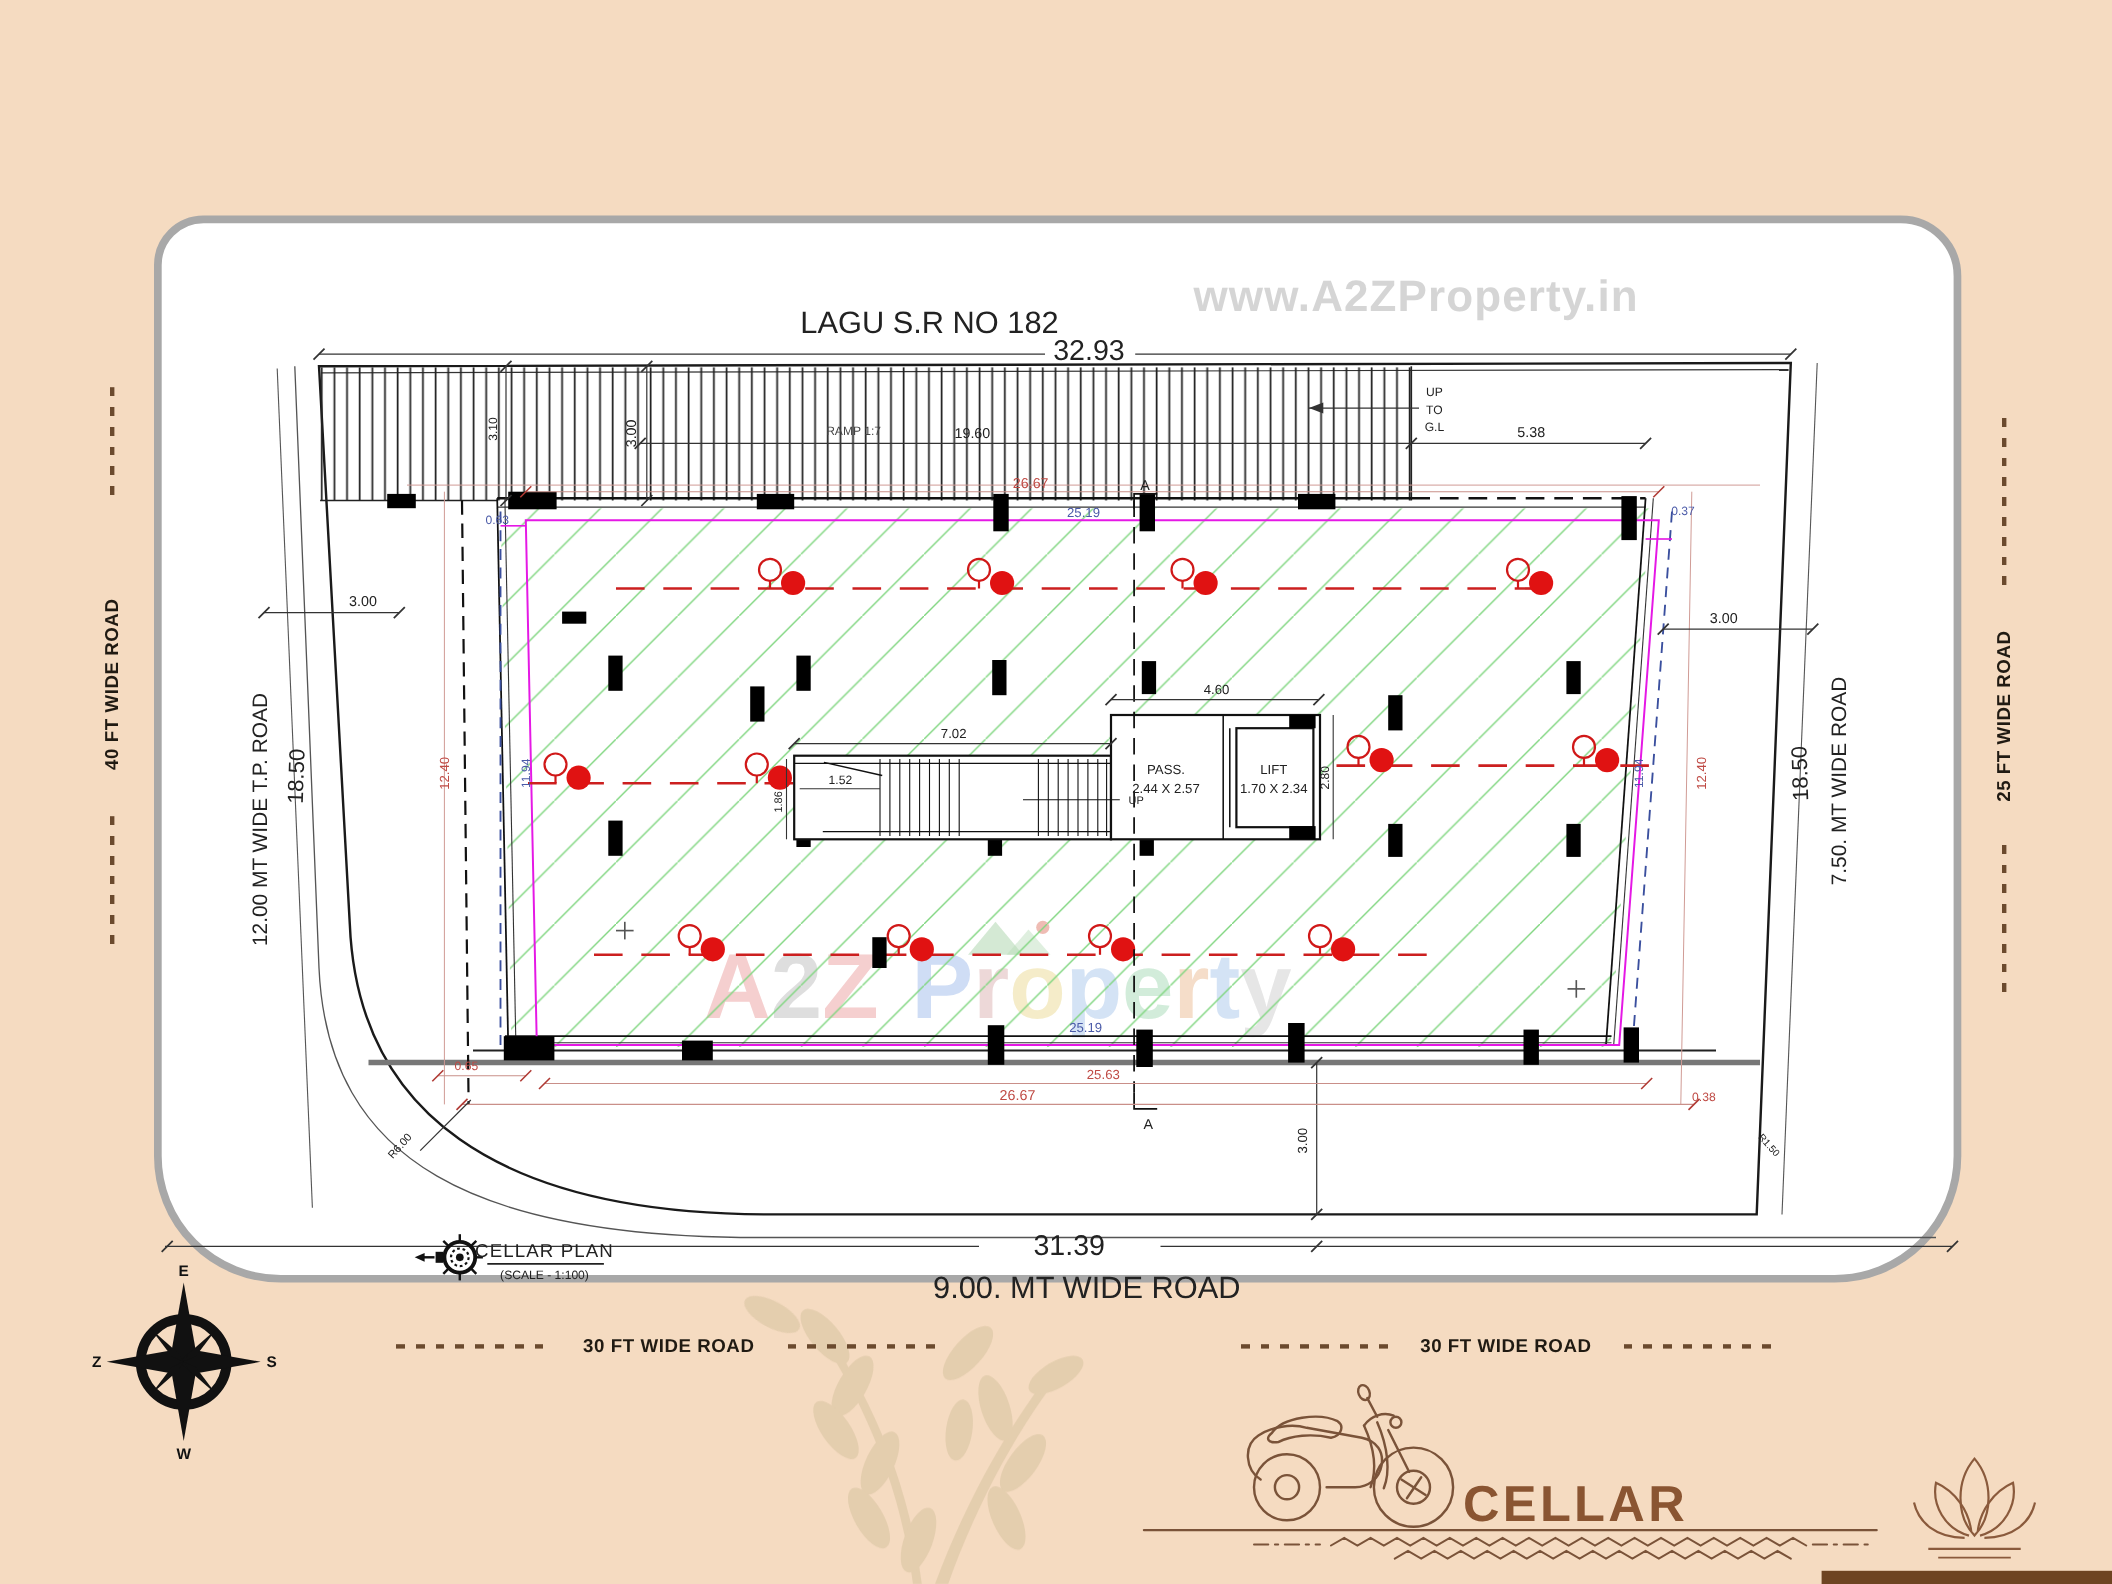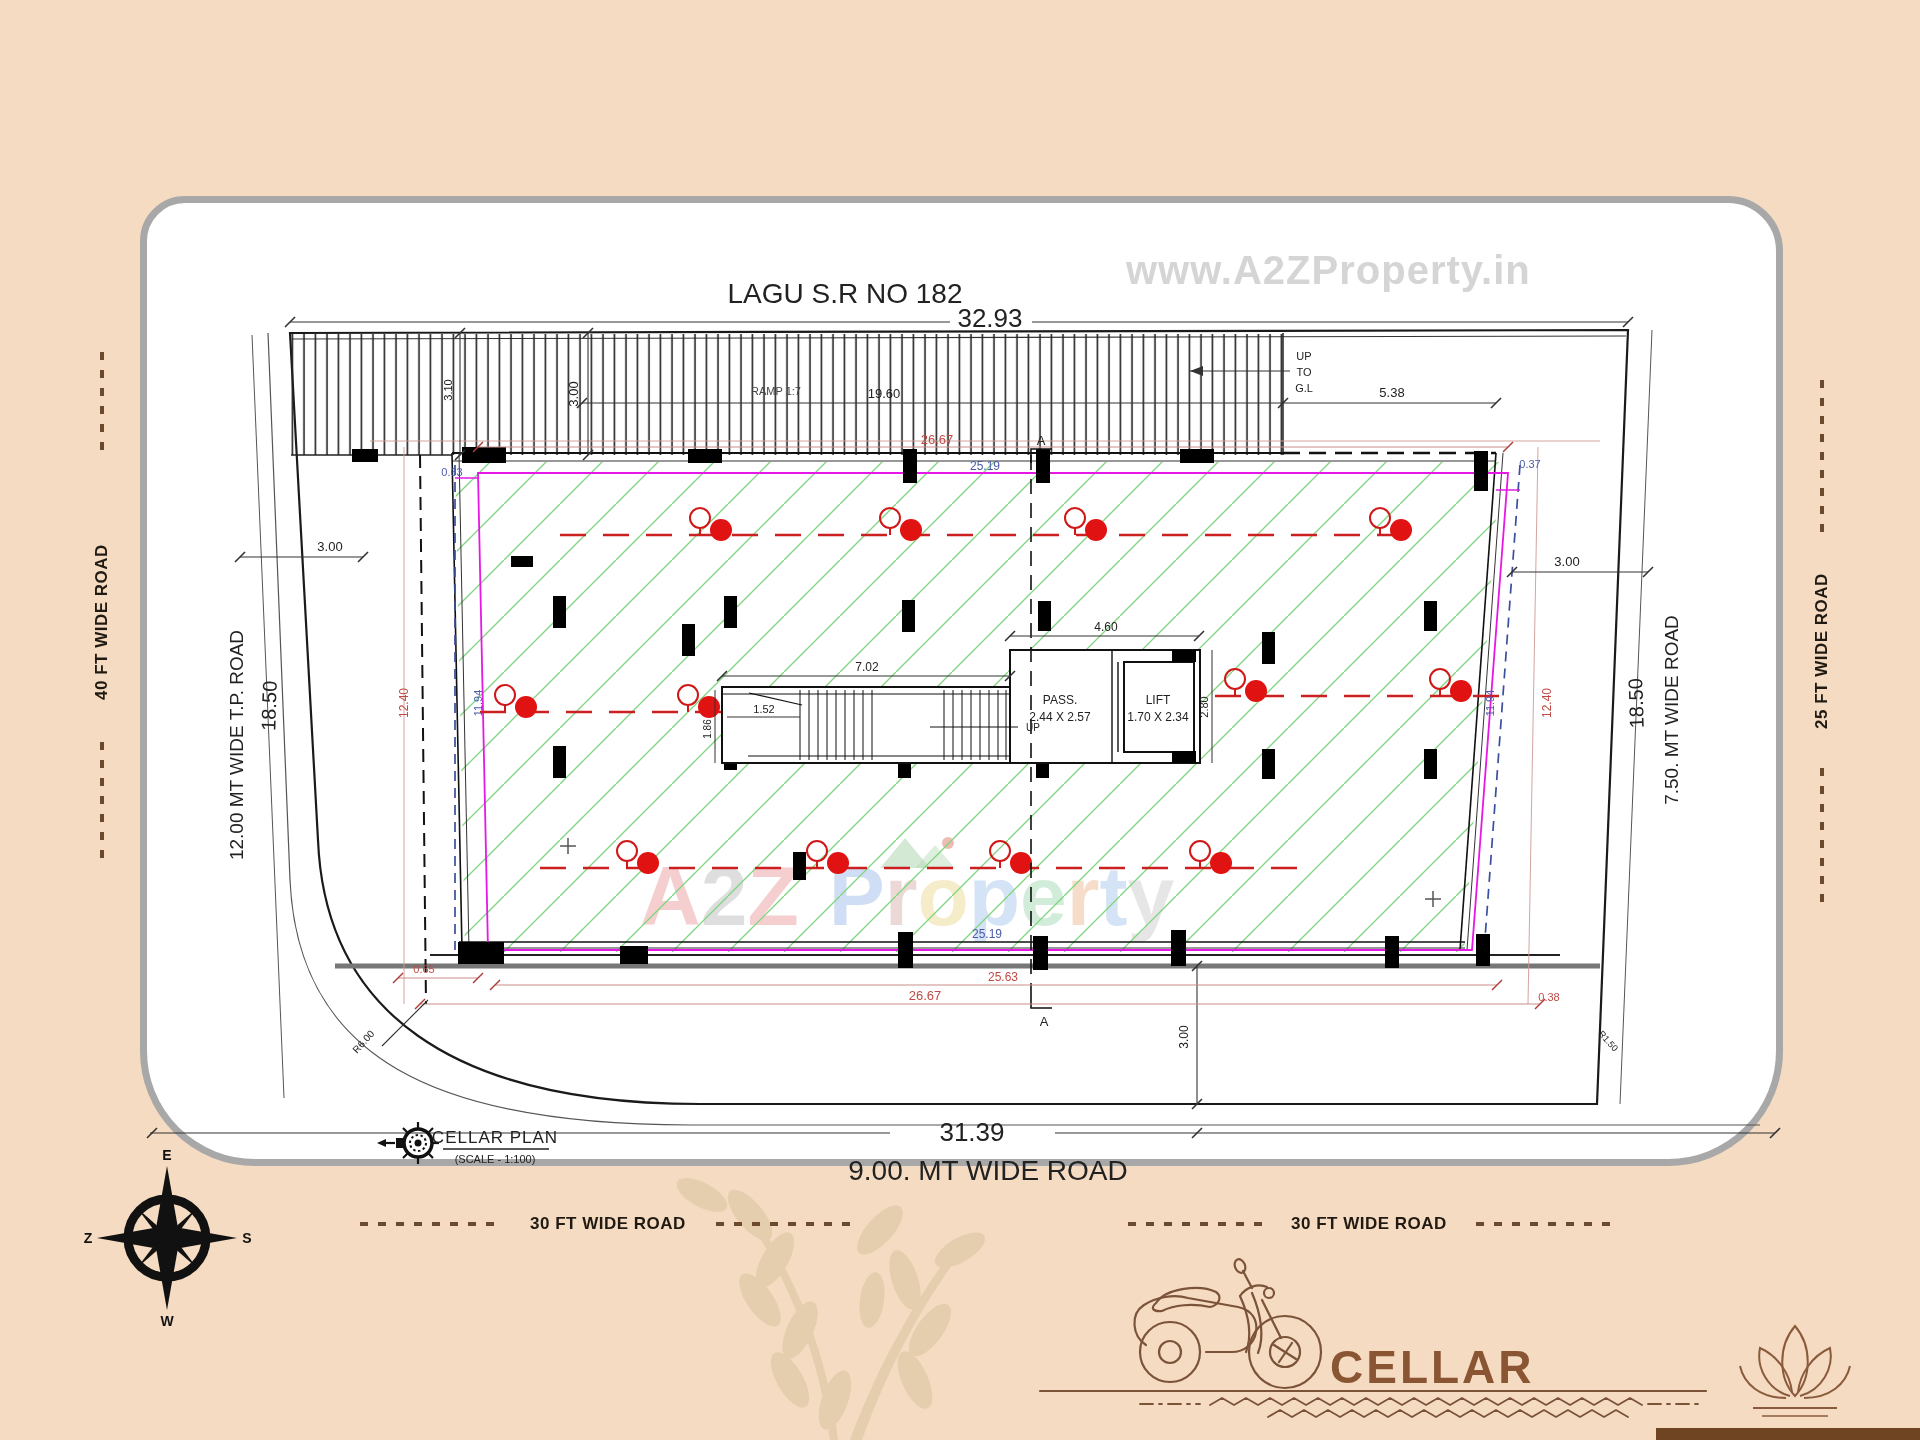--- a/index.html
+++ b/index.html
@@ -9,21 +9,21 @@
     font-family:"Liberation Sans", sans-serif;
   }
   .paper{
     position:absolute;left:140px;top:196px;width:1643px;height:970px;
     box-sizing:border-box;background:#ffffff;border:7px solid #a8a8a8;
     border-radius:45px 55px 115px 115px;z-index:1;
   }
   .leafwm{position:absolute;left:480px;top:1150px;z-index:0;}
   svg.plan{position:absolute;left:0;top:0;z-index:2;}
   .wm-top{
-    position:absolute;left:1126px;top:248px;z-index:3;
+    position:absolute;left:1085px;top:248px;z-index:3;
     font-size:40px;font-weight:bold;color:rgba(185,185,185,.6);letter-spacing:1px;
   }
   .roadlabel{
     position:absolute;z-index:3;font-weight:bold;font-size:17px;color:#201a12;
     white-space:nowrap;transform:translate(-50%,-50%);letter-spacing:.5px;
   }
   .roadlabel.vert{transform:translate(-50%,-50%) rotate(-90deg);}
   .vdash{position:absolute;width:4px;z-index:3;
     background:repeating-linear-gradient(to bottom,#6b4a2e 0 8px,transparent 8px 18px);}
   .hdash{position:absolute;height:4px;z-index:3;

